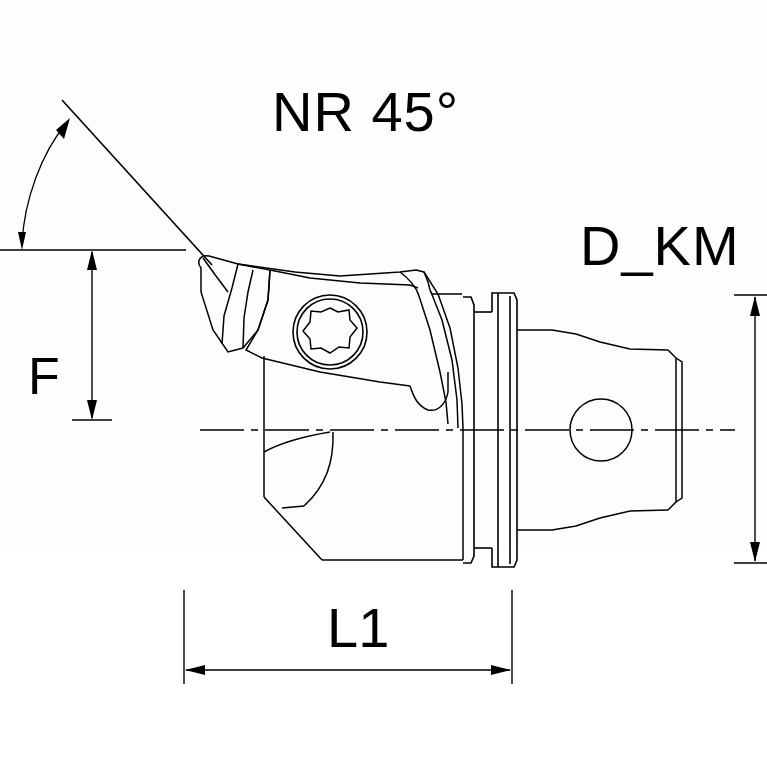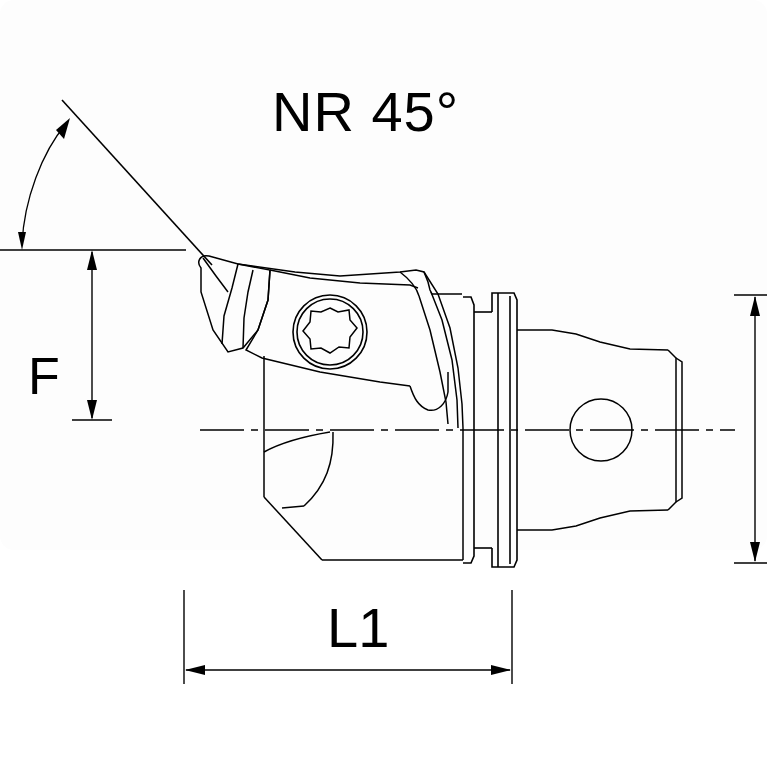--- a/index.html
+++ b/index.html
@@ -177,18 +177,19 @@
       <path d="M 668,350 L 676,358 L 676,502 L 668,510"></path>
       <path d="M 676,358 L 682,362 L 682,498 L 676,502"></path>
 
       <circle cx="601" cy="430" r="31"></circle>
     </g>
 
   </svg>
 
   <div class="lbl" id="label-nr">NR 45°</div>
 
+  <div class="lbl" id="label-dkm">D_KM</div>
 
   <div class="lbl" id="label-f">F</div>
 
   <div class="lbl" id="label-l1">L1</div>
 
 </div>
 
 </body></html>

